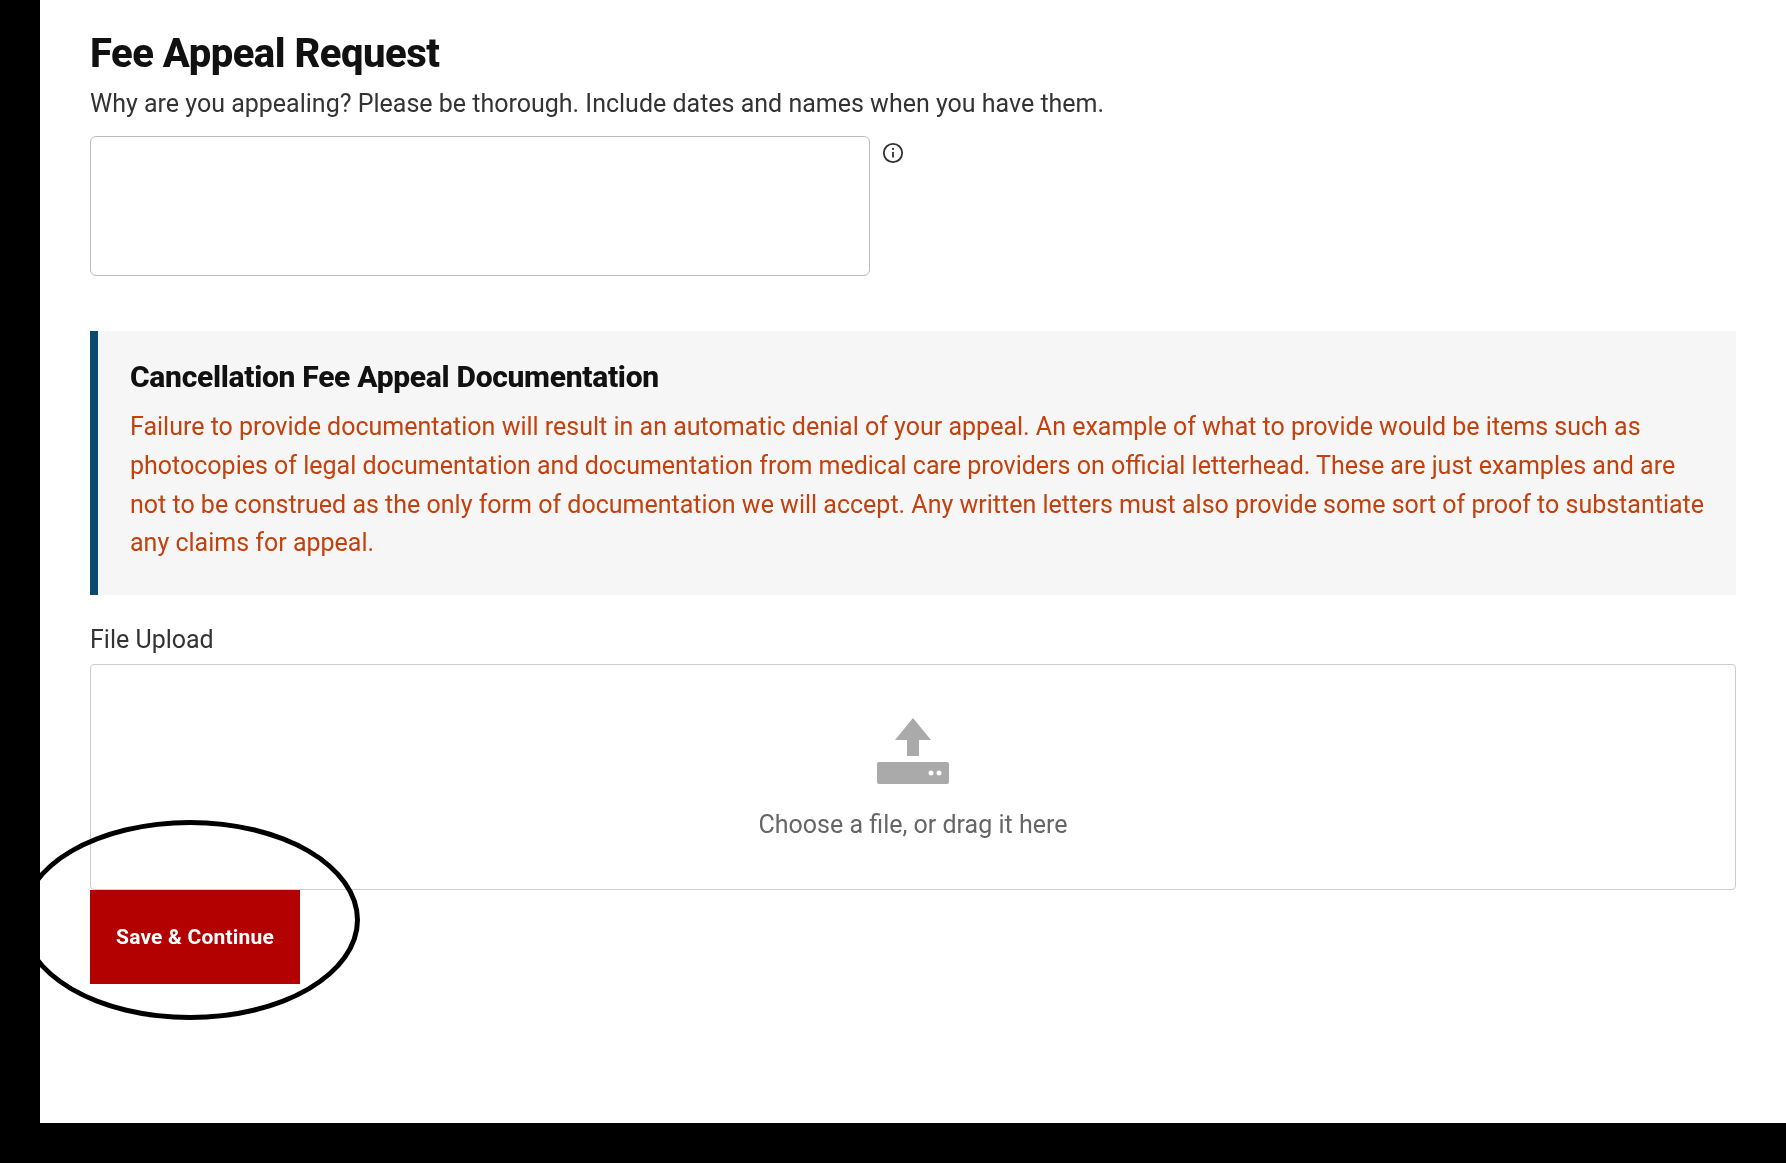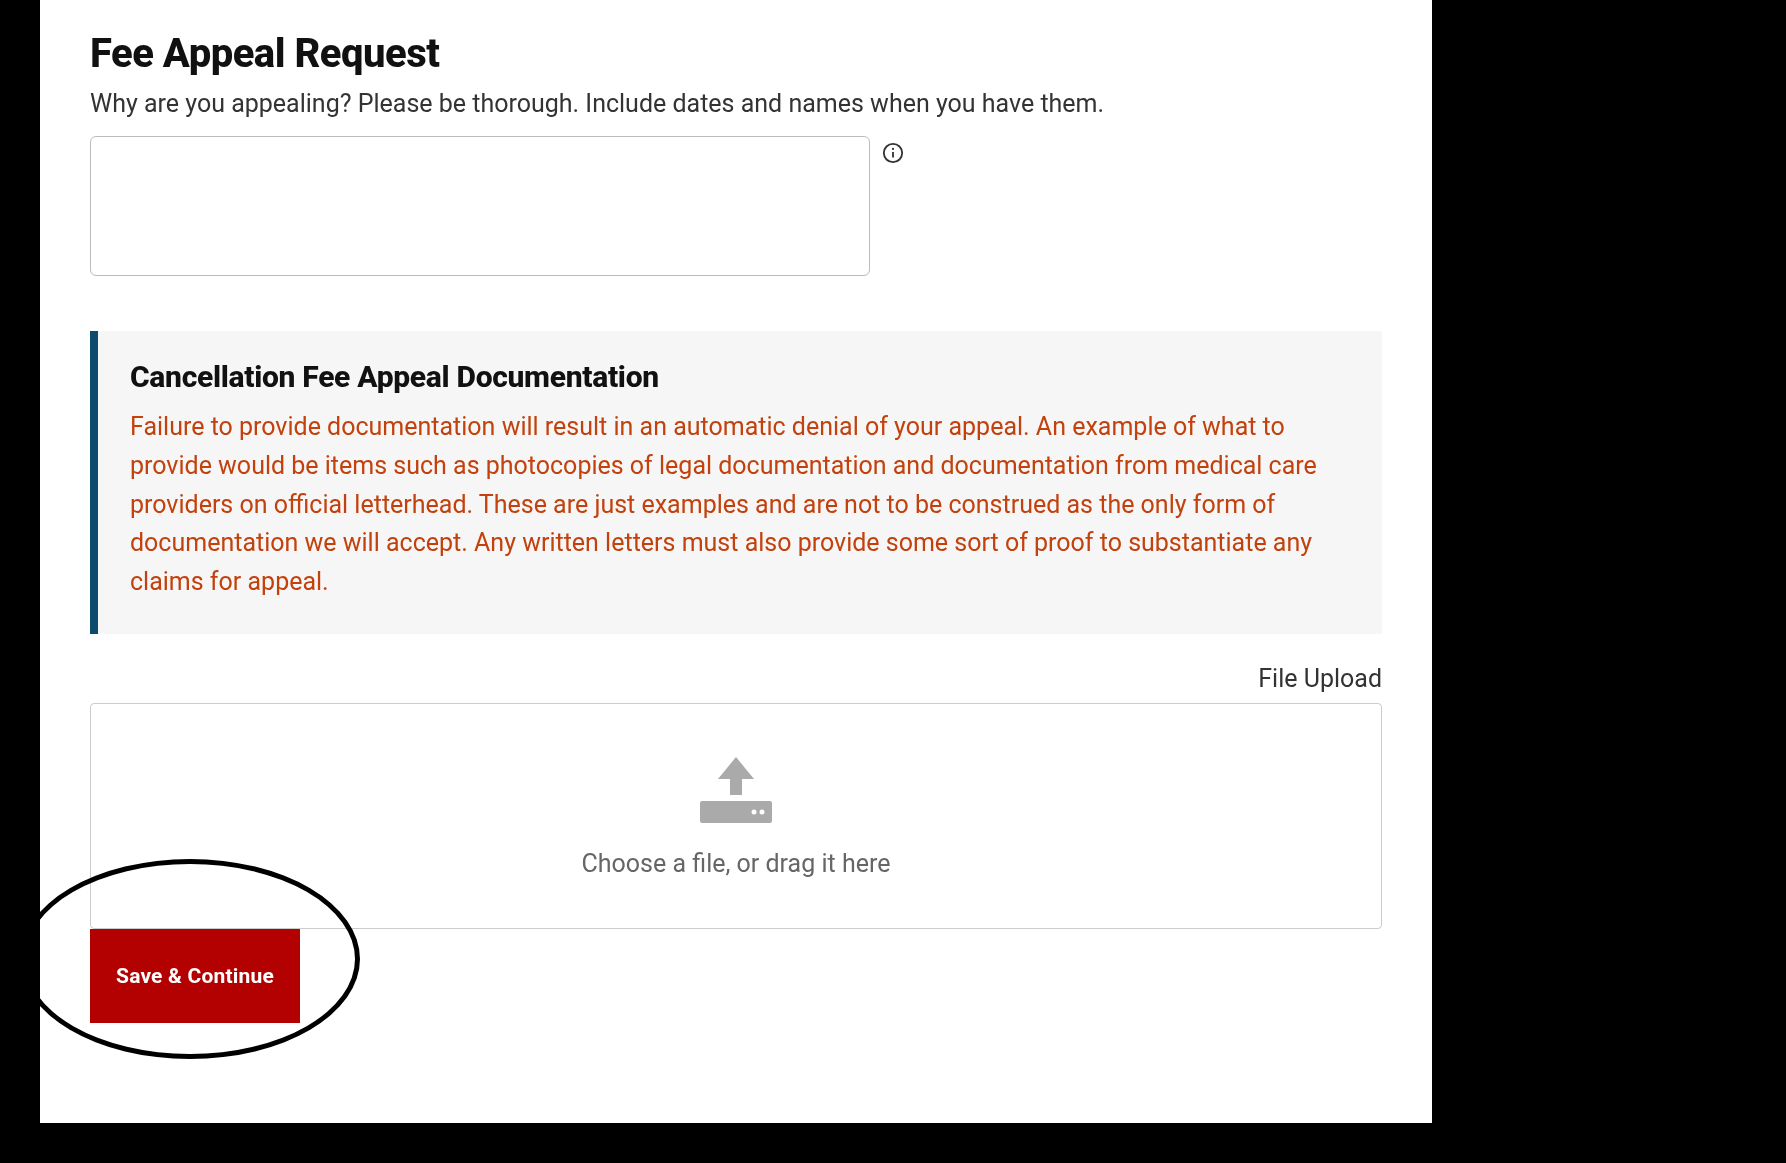--- a/index.html
+++ b/index.html
@@ -8,21 +8,21 @@
       padding: 0;
     }
     body {
       font-family: -apple-system, BlinkMacSystemFont, "Segoe UI", Roboto, "Helvetica Neue", Arial, sans-serif;
       background: #000;
       padding: 0;
     }
     .outer-frame {
       background: #000;
       padding: 0 0 40px 40px;
-      width: 1432px;
+      width: 1786px;
       height: 1163px;
       position: relative;
     }
     .page-container {
       background: #fff;
       padding: 30px 50px 60px 50px;
       height: 100%;
       position: relative;
     }
     .page-title {
@@ -83,21 +83,20 @@
       font-size: 25px;
       line-height: 1.55;
       color: #c2410c;
       font-weight: 400;
     }
     .upload-label {
       font-size: 25px;
       color: #333;
       margin-bottom: 10px;
       font-weight: 400;
-      text-align: right;
     }
     .upload-zone {
       border: 1px solid #ccc;
       border-radius: 4px;
       padding: 45px 20px 50px 20px;
       text-align: center;
       background: #fff;
     }
     .upload-icon {
       display: inline-block;

